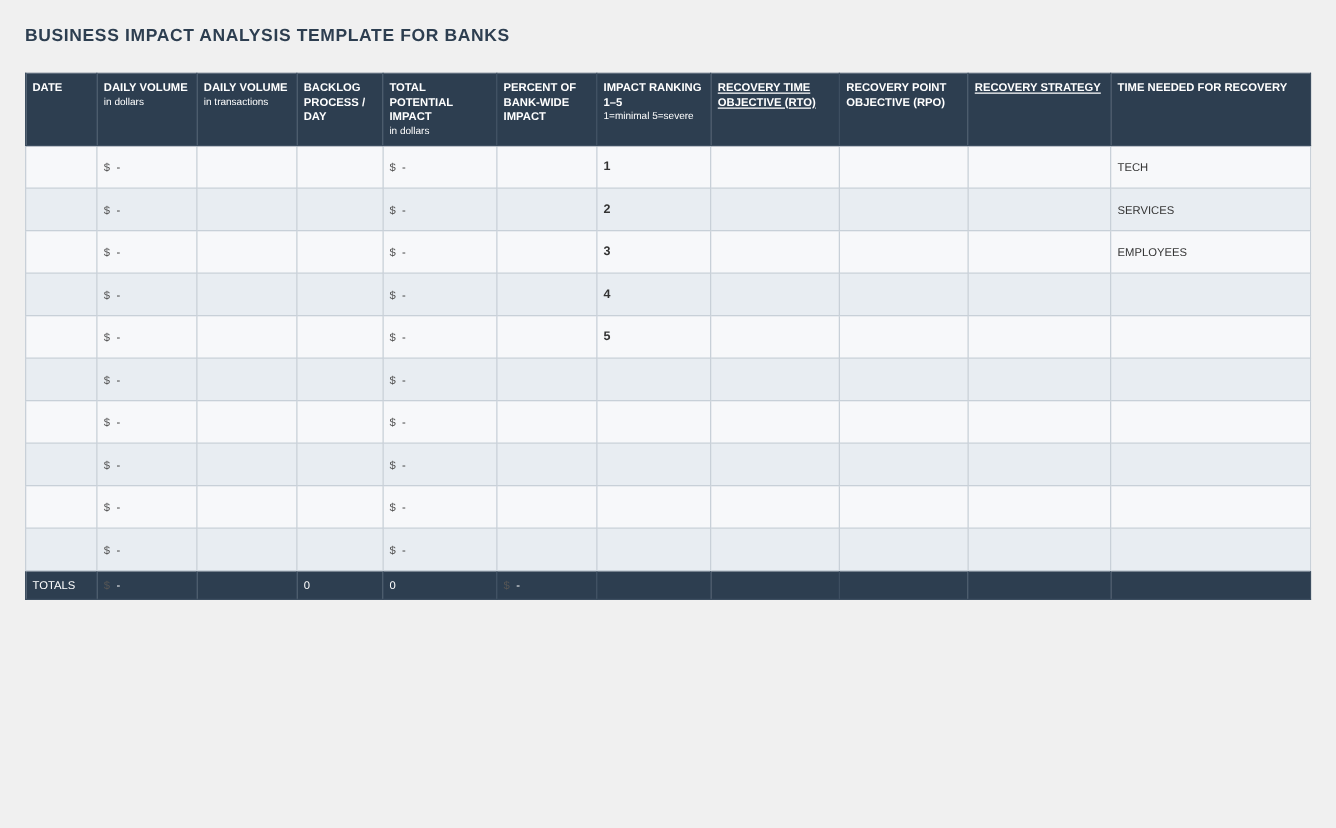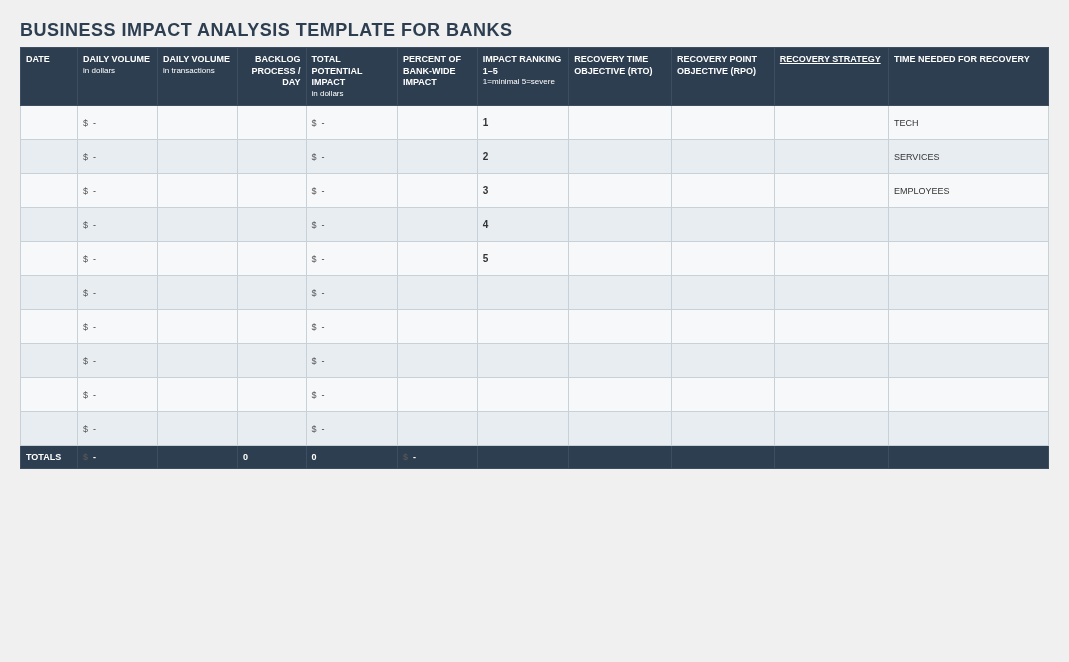--- a/index.html
+++ b/index.html
@@ -3,24 +3,24 @@
   <meta charset="utf-8">
   <style>
     * { box-sizing: border-box; margin: 0; padding: 0; }
     body {
       font-family: Arial, sans-serif;
       background: #f0f0f0;
       padding: 20px;
       font-size: 11px;
     }
     .page-title {
-      font-size: 18px;
+      font-size: 14px;
       font-weight: bold;
       color: #2d3e50;
-      margin-bottom: 6px;
+      margin-bottom: 22px;
       letter-spacing: 0.5px;
     }
     .table-wrapper {
       width: 100%;
       overflow-x: auto;
     }
     table {
       width: 100%;
       border-collapse: collapse;
       table-layout: fixed;
@@ -61,32 +61,32 @@
       height: 34px;
     }
     tfoot tr {
       background-color: #2d3e50;
       color: #ffffff;
     }
     tfoot td {
       padding: 6px 5px;
       border: 1px solid #3d4e60;
       font-size: 9px;
-      font-weight: bold;
+      font-weight: normal;
       text-transform: uppercase;
       color: #ffffff;
     }
     .col-date { width: 5%; }
     .col-dv-dollars { width: 7%; }
     .col-dv-trans { width: 7%; }
-    .col-backlog { width: 6%; text-align: right; }
+    .col-backlog { width: 6%; }
     .col-total-impact { width: 8%; }
     .col-percent { width: 7%; }
     .col-impact-ranking { width: 8%; margin-left: 44px; }
-    .col-rto { width: 9%; }
+    .col-rto { width: 9%; text-decoration: underline; }
     .col-rpo { width: 9%; }
     .col-strategy { width: 10%; text-decoration: underline; }
     .col-time-recovery { width: 14%; }
     .impact-number {
       font-weight: bold;
       font-size: 10px;
     }
     .recovery-label {
       font-weight: normal;
       font-size: 9px;

